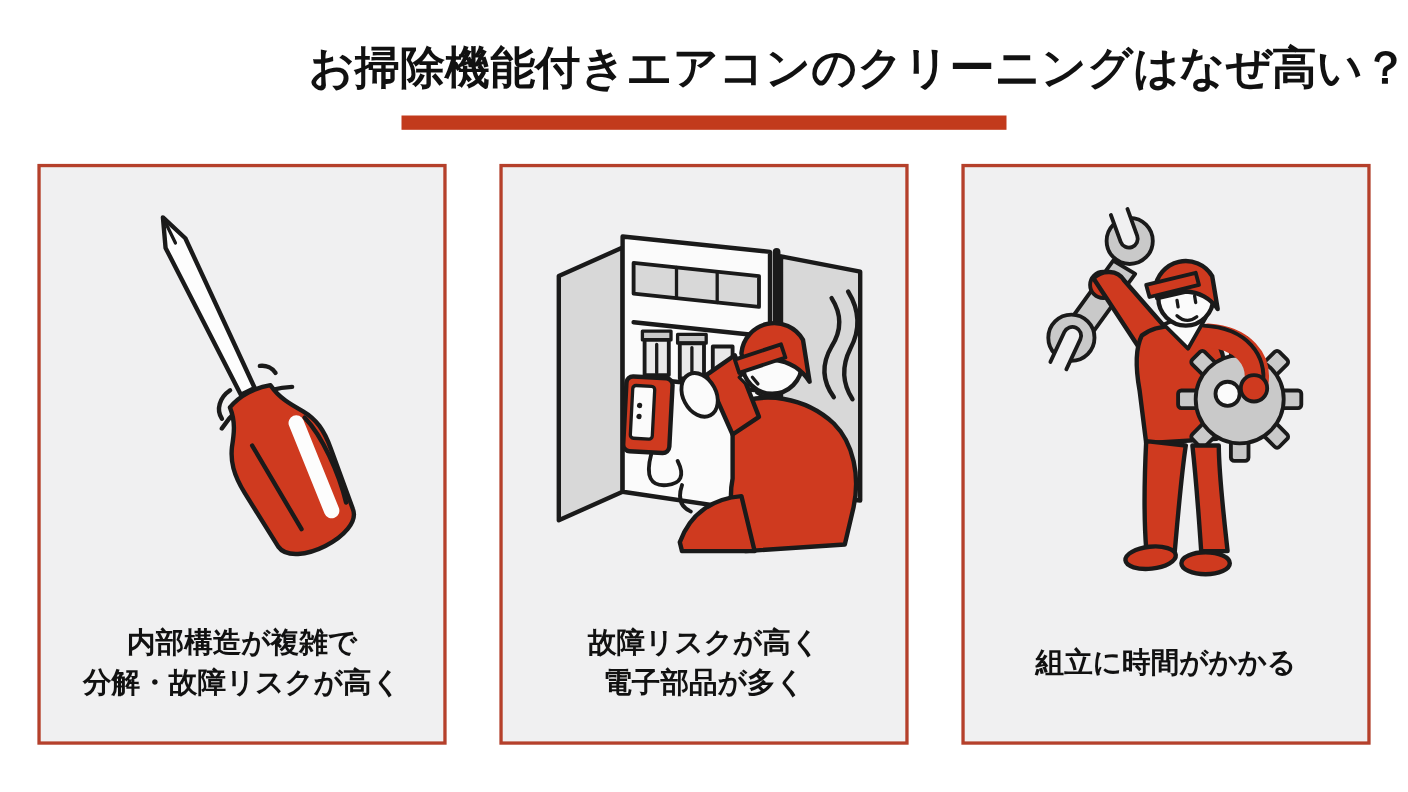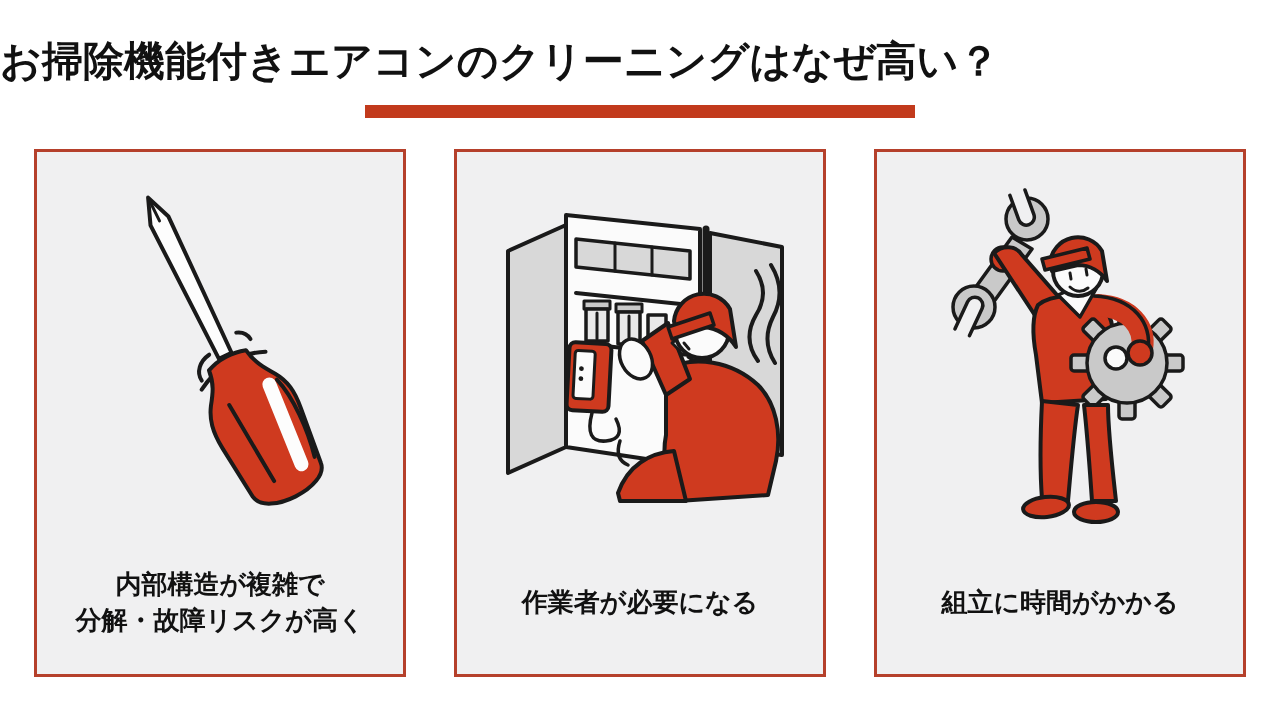--- a/index.html
+++ b/index.html
@@ -7,21 +7,21 @@
     width: 1280px; height: 720px;
     background: #ffffff;
     font-family: "Liberation Sans", "DejaVu Sans", sans-serif;
     color: #111111;
     overflow: hidden;
   }
   .slide { width: 1280px; height: 720px; position: relative; }
 
   .title {
     margin: 36px 0 0 0;
-    text-align: left;
+    text-align: right;
     font-size: 41px;
     font-weight: bold;
     line-height: 1.25;
     letter-spacing: 0px;
     color: #111111;
   }
   .accent-bar {
     width: 550px; height: 13px;
     margin: 18px auto 0 auto;
     background: #c23a1c;
@@ -148,21 +148,22 @@
 
             <circle cx="232" cy="176" r="27" fill="#fbfbfb" stroke="#1a1a1a" stroke-width="4"></circle>
             <path d="M204,166 A30,30 0 0 1 260,154 L266,192 A44,44 0 0 0 234,172 L206,176 Z" fill="#cf3a1f" stroke="#1a1a1a" stroke-width="4"></path>
             <path d="M198,172 L240,158 L244,170 L202,184 Z" fill="#cf3a1f" stroke="#1a1a1a" stroke-width="3.5"></path>
             <path d="M214,188 l5,6" stroke="#1a1a1a" stroke-width="3"></path>
             <path d="M218,202 q8,6 16,2" fill="none" stroke="#1a1a1a" stroke-width="3"></path>
           </g>
         </svg>
       </div>
       <div class="caption">
-        <span>作業者が必要になる</span>
+        <span>故障リスクが高く</span>
+        <span>電子部品が多く</span>
       </div>
     </div>
 
     <div class="card">
       <div class="illust">
         <svg width="340" height="380" viewBox="0 0 340 380">
           <g stroke-linejoin="round" stroke-linecap="round">
 
             <path d="M122,82 L142,94 L100,152 L80,140 Z" fill="#c9c9c9" stroke="#1a1a1a" stroke-width="3.5"></path>
             <circle cx="137" cy="64" r="21" fill="#c9c9c9" stroke="#1a1a1a" stroke-width="3.5"></circle>

